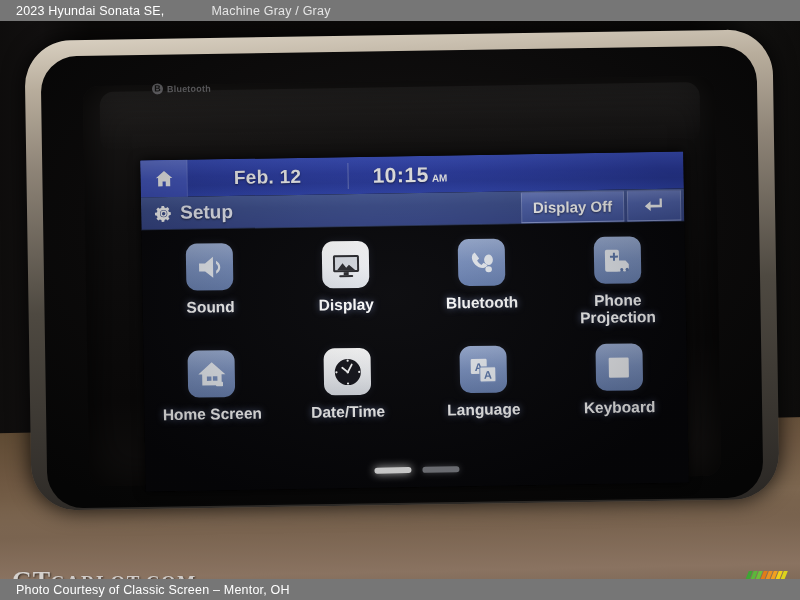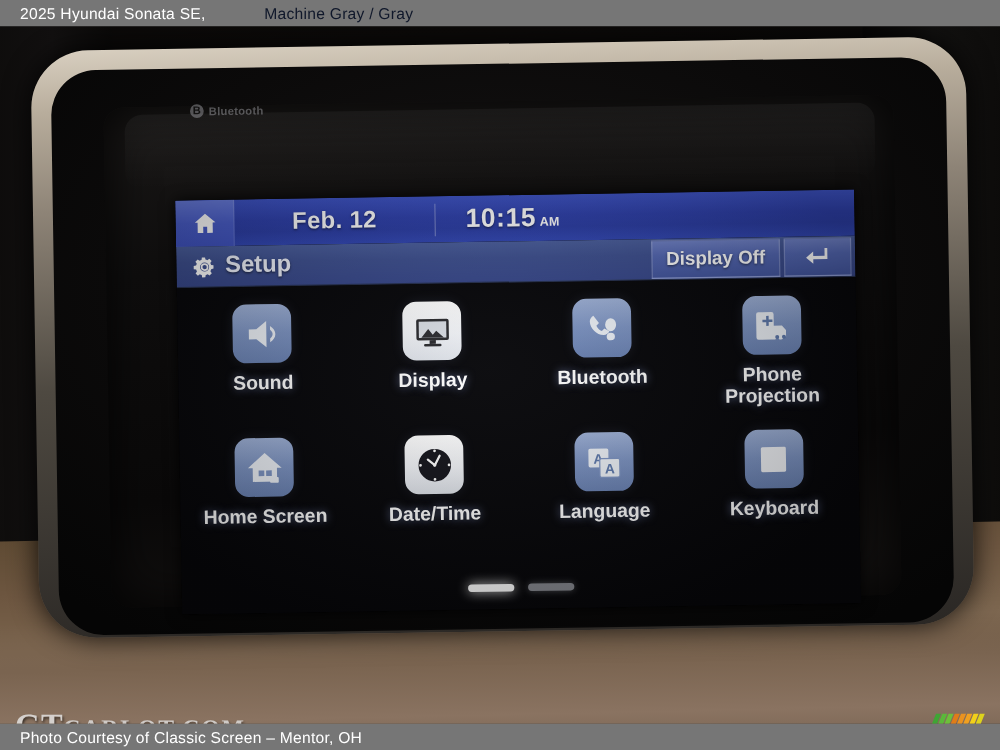--- a/index.html
+++ b/index.html
@@ -24,21 +24,21 @@
     padding-left: 16px;
     z-index: 40;
   }
   #topbar .t {
     color: #ffffff;
     font-size: 12.5px;
     letter-spacing: .2px;
     white-space: nowrap;
   }
   #topbar .sep { width: 7px; display:inline-block; }
-  #topbar .trim { color:#0f172a;padding-left:40px; }
+  #topbar .trim { color:#e5e5e5;padding-left:40px; }
 
   
   #photo {
     position: absolute; left: 0; top: 21px;
     width: 800px; height: 558px;
     overflow: hidden;
     background: #0a0807;
   }
 
   
@@ -275,21 +275,21 @@
     z-index: 40;
   }
   #footer .t { color: #ffffff; font-size: 12.5px; letter-spacing: .2px; }
 </style>
 </head>
 <body>
 
 <div id="page">
 
   <div id="topbar">
-    <div class="t"><span>2025 Hyundai Sonata SE,</span><span class="sep"></span><span class="trim">Machine Gray / Gray</span></div>
+    <div class="t"><span>2023 Hyundai Sonata SE,</span><span class="sep"></span><span class="trim">Machine Gray / Gray</span></div>
   </div>
 
   <div id="photo">
     <div class="dash-bg"></div>
     <div class="left-dark"></div>
     <div class="right-dark"></div>
     <div class="console-shadowband"></div>
     <div class="console-low"></div>
     <div class="console-low2"></div>
 

